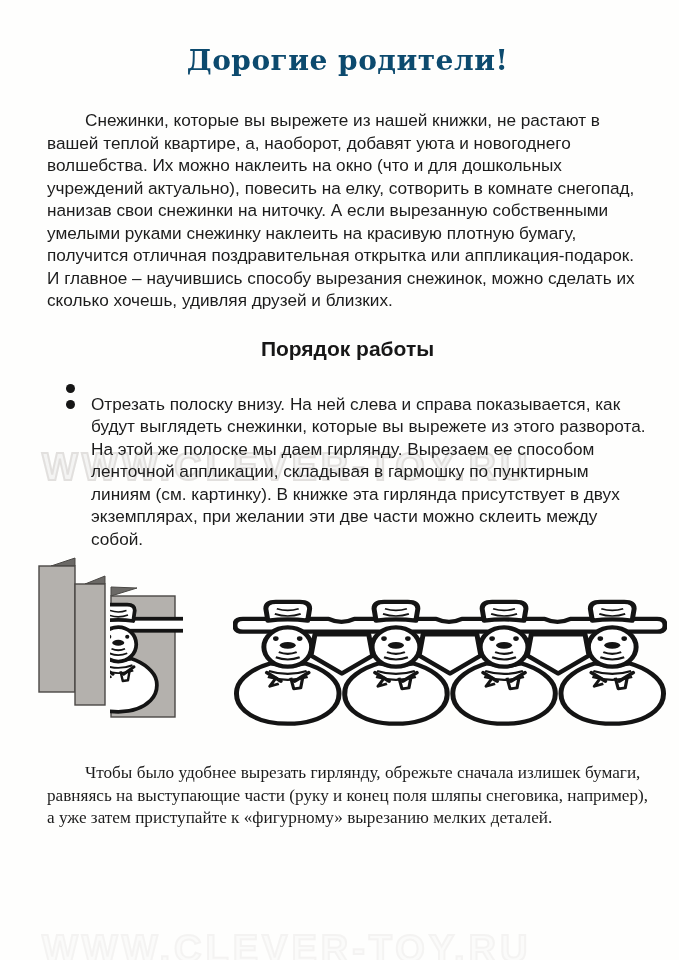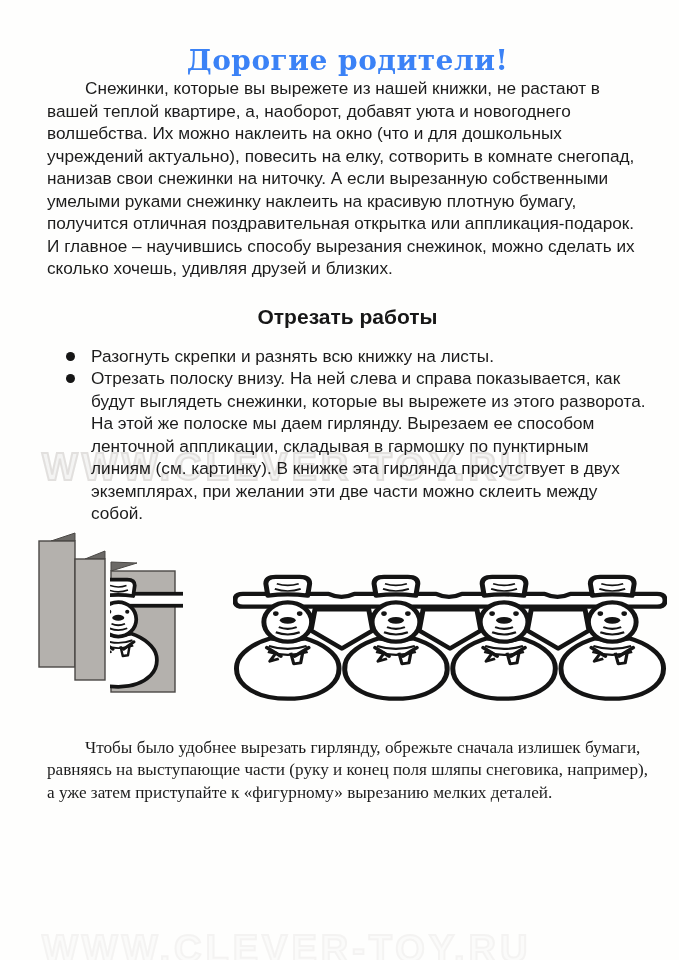--- a/index.html
+++ b/index.html
@@ -17,30 +17,30 @@
     z-index:1;
   }
   h1.title{
     margin:0;
     padding-top:44px;
     text-align:center;
     font-family:"DejaVu Serif","Liberation Serif",serif;
     font-weight:bold;
     font-size:28px;
     letter-spacing:0.5px;
-    color:#3b82f6;
+    color:#0c4a6e;
   }
   p.body{
     margin:0;
     font-size:17.2px;
     line-height:22.5px;
     text-indent:38px;
     color:#1c1c1c;
   }
-  p.p-intro{}
+  p.p-intro{margin-top:32px;}
   h2.section{
     margin:25px 0 16px 0;
     text-align:center;
     font-size:21px;
     font-weight:bold;
     color:#171717;
   }
   .bullets{margin:0;}
   .bullet{display:flex;align-items:flex-start;}
   .bullet .dot{
@@ -83,26 +83,25 @@
 
 <div class="watermark wm-mid">WWW.CLEVER-TOY.RU</div>
 <div class="watermark wm-bottom">WWW.CLEVER-TOY.RU</div>
 
 <div class="content">
 
   <h1 class="title">Дорогие родители!</h1>
 
   <p class="body p-intro">Снежинки, которые вы вырежете из нашей книжки, не растают в вашей теплой квартире, а, наоборот, добавят уюта и новогоднего волшебства. Их можно наклеить на окно (что и для дошкольных учреждений актуально), повесить на елку, сотворить в комнате снегопад, нанизав свои снежинки на ниточку. А если вырезанную собственными умелыми руками снежинку наклеить на красивую плотную бумагу, получится отличная поздравительная открытка или аппликация-подарок. И главное – научившись способу вырезания снежинок, можно сделать их сколько хочешь, удивляя друзей и близких.</p>
 
-  <h2 class="section">Отрезать работы</h2>
+  <h2 class="section">Порядок работы</h2>
 
   <div class="bullets">
     <div class="bullet">
       <span class="dot"></span>
-      <span class="btext">Разогнуть скрепки и разнять всю книжку на листы.</span>
     </div>
     <div class="bullet">
       <span class="dot"></span>
       <span class="btext">Отрезать полоску внизу. На ней слева и справа показывается, как будут выглядеть снежинки, которые вы вырежете из этого разворота. На этой же полоске мы даем гирлянду. Вырезаем ее способом ленточной аппликации, складывая в гармошку по пунктирным линиям (см. картинку). В книжке эта гирлянда присутствует в двух экземплярах, при желании эти две части можно склеить между собой.</span>
     </div>
   </div>
 
   <div class="illustration">
 
     <svg width="0" height="0" style="position:absolute">

